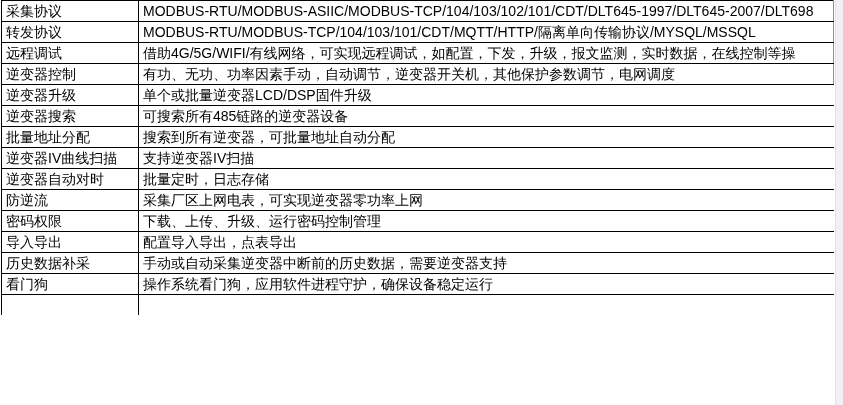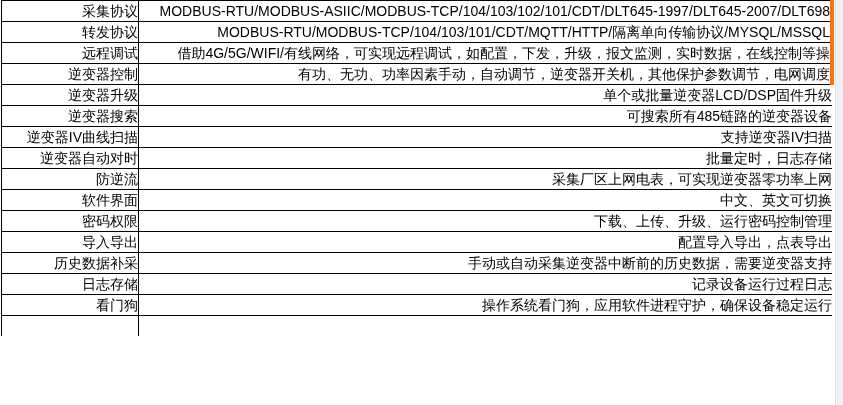--- a/index.html
+++ b/index.html
@@ -3,21 +3,20 @@
 <meta charset="utf-8">
 <style>
   html, body { margin: 0; padding: 0; }
   .screen {
     position: relative;
     width: 843px;
     height: 405px;
     background: #ffffff;
     overflow: hidden;
     font-family: "Liberation Sans", sans-serif;
-    text-align: right;
   }
   table.spec-table {
     position: absolute;
     left: 1px;
     top: 0;
     width: 833px;
     border-collapse: collapse;
     table-layout: fixed;
   }
   col.c-label { width: 137px; }
@@ -27,21 +26,21 @@
     height: 20px;
     line-height: 20px;
     padding: 0 0 0 4px;
     font-size: 14px;
     color: #000000;
     white-space: nowrap;
     overflow: hidden;
     vertical-align: middle;
   }
   
-  tr:nth-child(-n+4) td.cell-desc { border-right: 4px solid #f97316; margin-top: 9px; }
+  tr:nth-child(-n+4) td.cell-desc { border-right: 1px solid #f97316; margin-top: 9px; }
   
   tr.partial-row td { border-bottom: none; }
   .right-strip {
     position: absolute;
     left: 835px;
     top: 0;
     width: 8px;
     height: 405px;
     background: #f1f1f5;
     border-left: 1px solid #e0e1e9;
@@ -76,50 +75,46 @@
     </tr>
         <tr>
       <td class="cell-label">逆变器升级</td>
       <td class="cell-desc">单个或批量逆变器LCD/DSP固件升级</td>
     </tr>
         <tr>
       <td class="cell-label">逆变器搜索</td>
       <td class="cell-desc">可搜索所有485链路的逆变器设备</td>
     </tr>
         <tr>
+      <td class="cell-label">批量地址分配</td>
+      <td class="cell-desc">搜索到所有逆变器，可批量地址自动分配</td>
+    </tr>
+        <tr>
       <td class="cell-label">逆变器IV曲线扫描</td>
       <td class="cell-desc">支持逆变器IV扫描</td>
     </tr>
         <tr>
       <td class="cell-label">逆变器自动对时</td>
       <td class="cell-desc">批量定时，日志存储</td>
     </tr>
         <tr>
       <td class="cell-label">防逆流</td>
       <td class="cell-desc">采集厂区上网电表，可实现逆变器零功率上网</td>
     </tr>
         <tr>
-      <td class="cell-label">软件界面</td>
-      <td class="cell-desc">中文、英文可切换</td>
-    </tr>
-        <tr>
       <td class="cell-label">密码权限</td>
       <td class="cell-desc">下载、上传、升级、运行密码控制管理</td>
     </tr>
         <tr>
       <td class="cell-label">导入导出</td>
       <td class="cell-desc">配置导入导出，点表导出</td>
     </tr>
         <tr>
       <td class="cell-label">历史数据补采</td>
       <td class="cell-desc">手动或自动采集逆变器中断前的历史数据，需要逆变器支持</td>
-    </tr>
-        <tr>
-      <td class="cell-label">日志存储</td>
-      <td class="cell-desc">记录设备运行过程日志</td>
     </tr>
         <tr>
       <td class="cell-label">看门狗</td>
       <td class="cell-desc">操作系统看门狗，应用软件进程守护，确保设备稳定运行</td>
     </tr>
         <tr class="partial-row">
       <td class="cell-label"></td>
       <td class="cell-desc"></td>
     </tr>
       </tbody>

